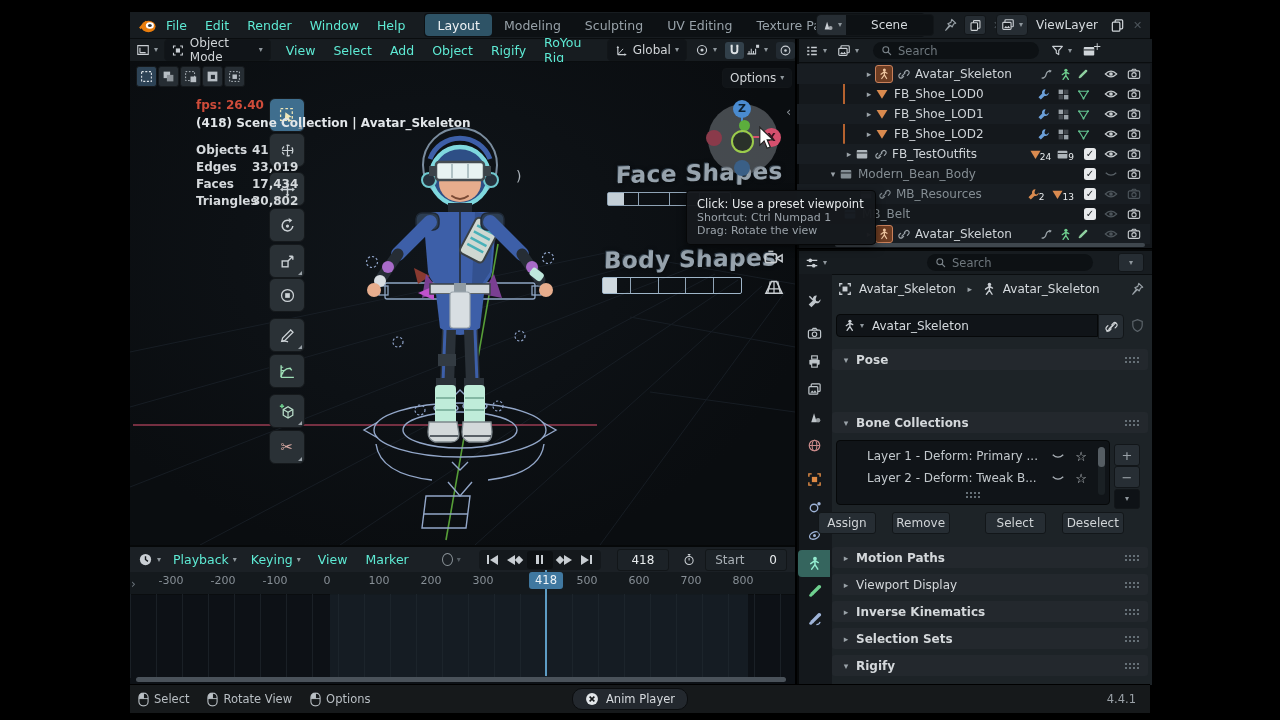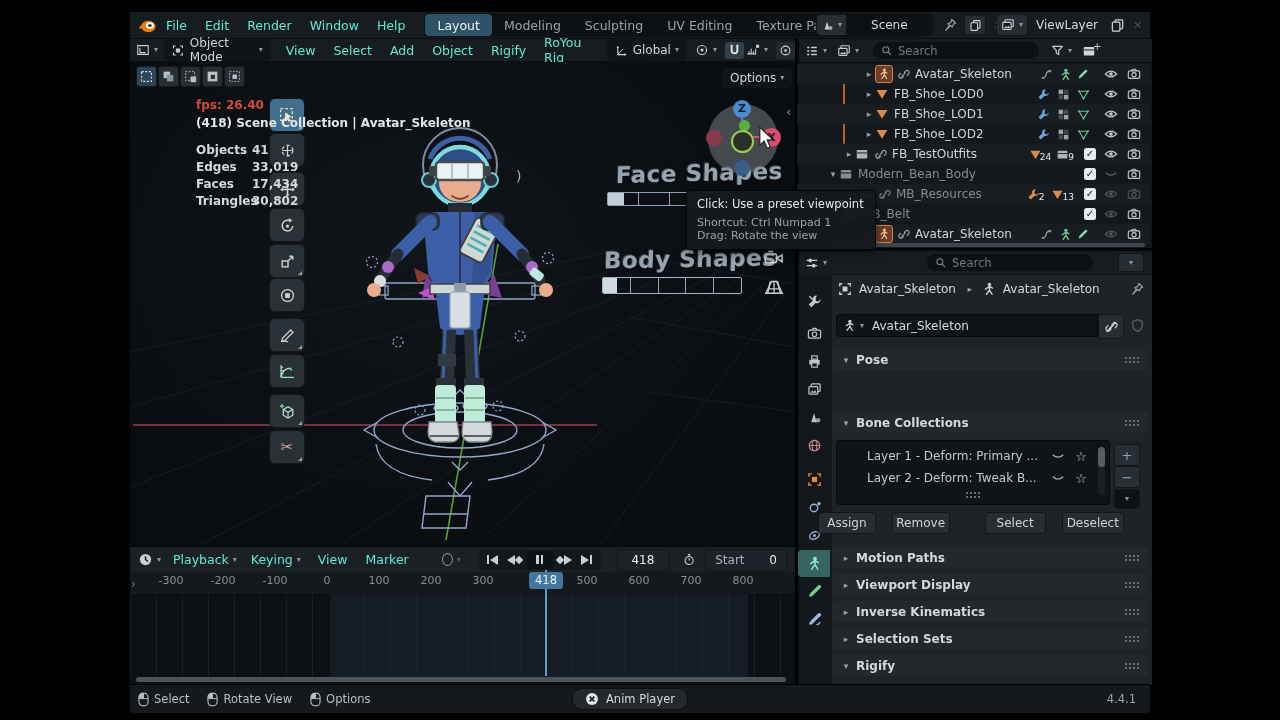--- a/index.html
+++ b/index.html
@@ -638,21 +638,21 @@
     <div class="ab" style="left:-2px;top:26px;width:16px;height:16px;border-radius:50%;background:#8a3a4a"></div>
     <div class="ab" style="left:26px;top:56px;width:16px;height:16px;border-radius:50%;background:#3a5f86"></div>
     <div class="ab" style="left:31px;top:16px;width:11px;height:11px;border-radius:50%;background:#5cae3c"></div>
     <div class="ab" style="left:23px;top:26px;width:19px;height:19px;border-radius:50%;border:2.5px solid #9ccc4c;background:rgba(20,30,12,.55)"></div>
   </div>
   <span class="ab" style="left:656px;top:42px;color:#8b9299;font-size:13px">‹</span>
 </div>
 
 <div class="ab" style="left:686px;top:190px;width:168px;background:rgba(22,25,29,.97);border:1px solid #060708;border-radius:4px;padding:6px 10px 7px;z-index:30;box-shadow:0 3px 8px rgba(0,0,0,.5)">
   <div style="color:#e6e9eb;font-size:11.5px">Click: Use a preset viewpoint</div>
-  <div style="color:#9aa2a9;font-size:11px;margin-top:5px">Shortcut: Ctrl Numpad 1</div>
+  <div style="color:#9aa2a9;font-size:11px;">Shortcut: Ctrl Numpad 1</div>
   <div style="color:#9aa2a9;font-size:11px">Drag: Rotate the view</div>
 </div>
 
 <svg class="ab" width="20" height="24" viewBox="0 0 14 20" style="left:757px;top:126px;z-index:40">
   <path d="M1 1v15l3.6-3.4 2.5 6 2.6-1.1-2.5-5.9H12z" fill="#fff" stroke="#222" stroke-width="1"></path>
 </svg>
 
 <div class="ab" style="left:797px;top:39px;width:353px;height:209px;background:#14181c;border-left:2px solid #060809">
   <div class="fx" style="height:23px;background:#171c20;border-bottom:1px solid #0a0d0f;padding:0 6px">
     <span class="fx">
@@ -1071,21 +1071,21 @@
       </span>
 </div>
 
 <div class="sect" style="top:547px">
   <span class="arr">▸</span>
   <span style="margin-left:4px;font-weight:600">Motion Paths</span>
   <span class="grip" style="margin-left:auto"></span>
 </div>
 <div class="sect" style="top:574px">
   <span class="arr">▸</span>
-  <span style="margin-left:4px;font-weight:700">Viewport Display</span>
+  <span style="margin-left:4px;font-weight:400">Viewport Display</span>
   <span class="grip" style="margin-left:auto"></span>
 </div>
 <div class="sect" style="top:601px">
   <span class="arr">▸</span>
   <span style="margin-left:4px;font-weight:600">Inverse Kinematics</span>
   <span class="grip" style="margin-left:auto"></span>
 </div>
 <div class="sect" style="top:628px">
   <span class="arr">▸</span>
   <span style="margin-left:4px;font-weight:600">Selection Sets</span>

